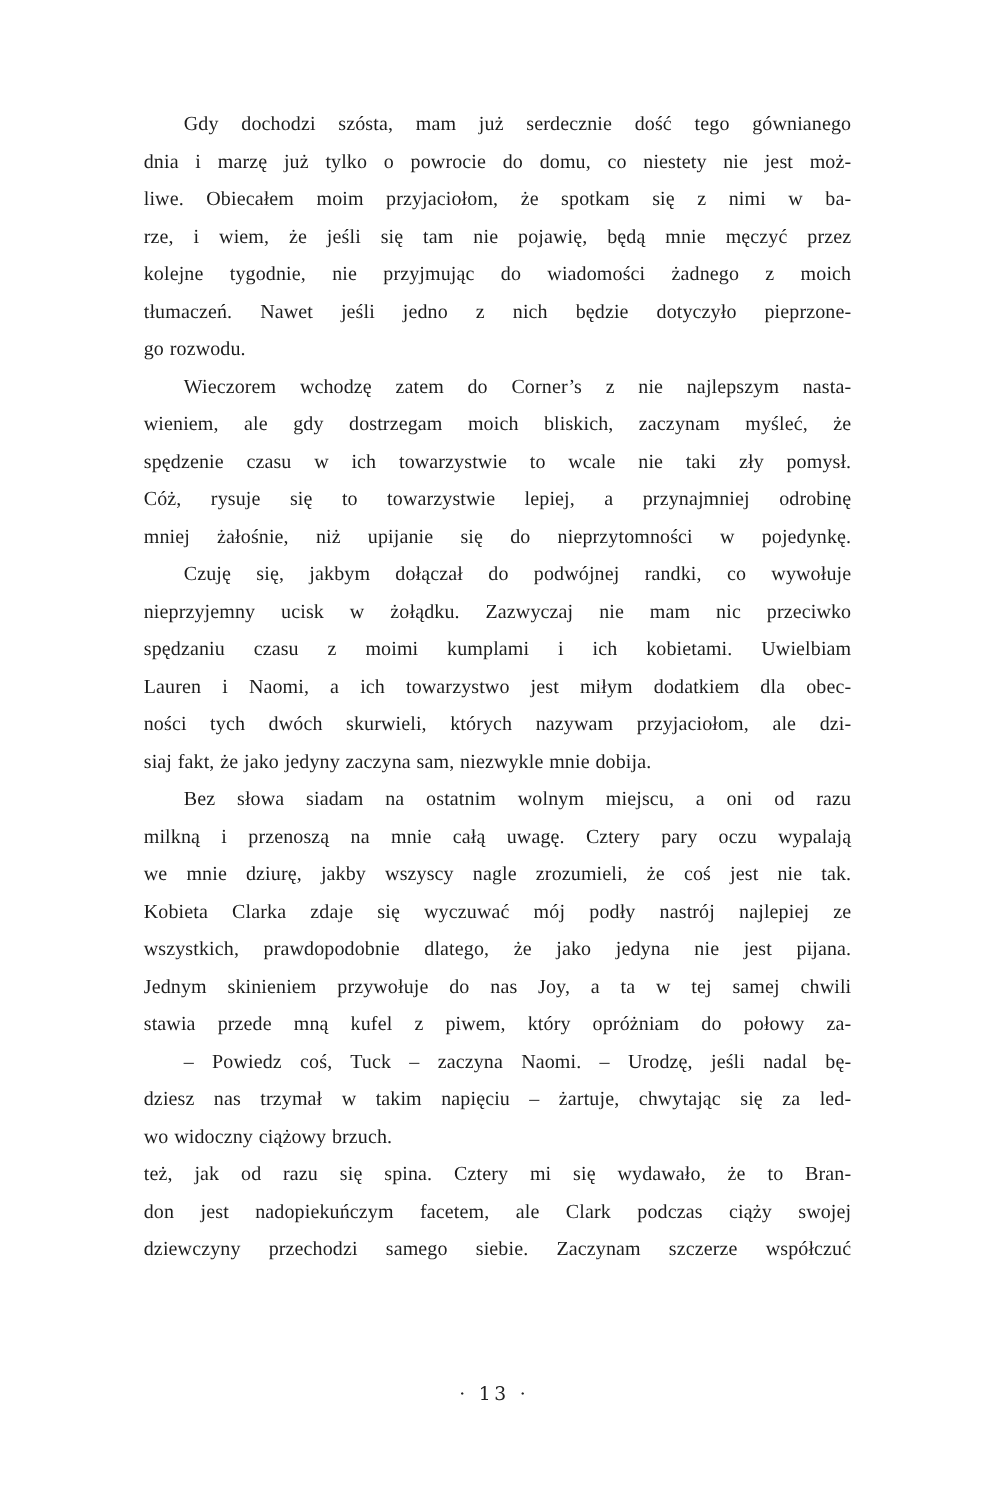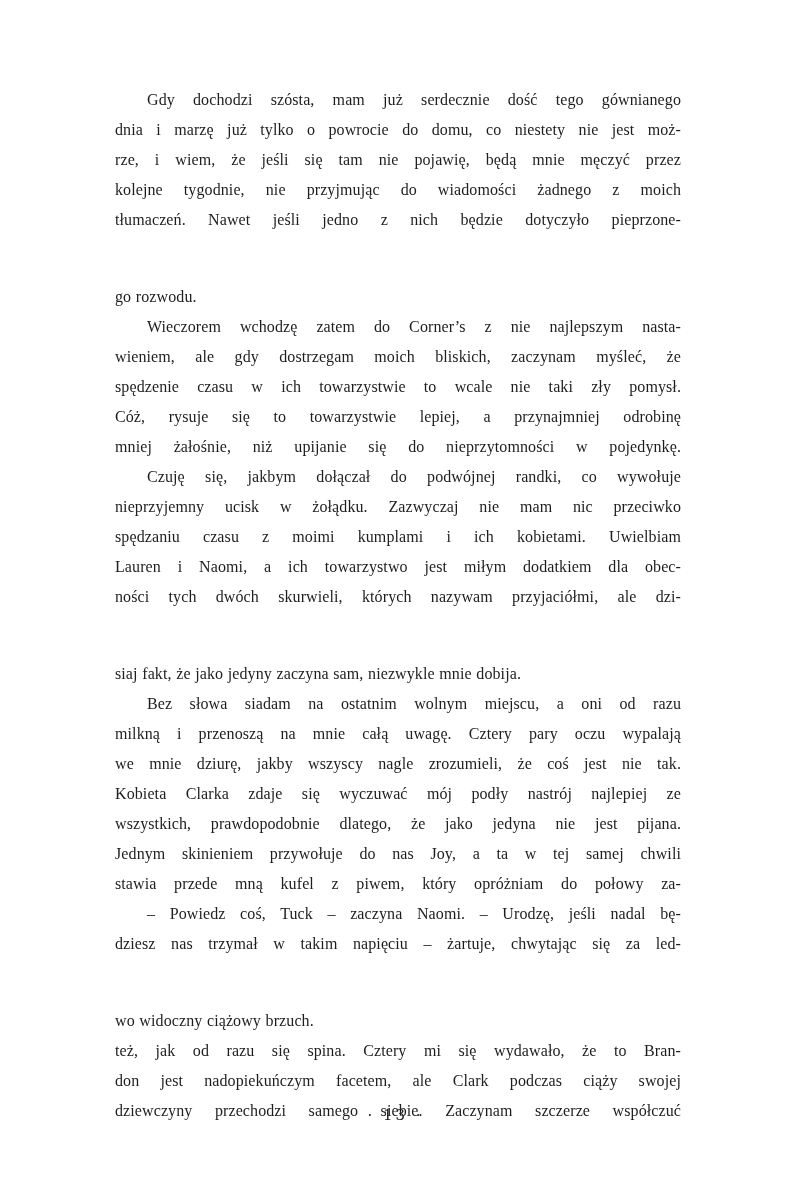--- a/index.html
+++ b/index.html
@@ -37,21 +37,20 @@
     text-align-last: justify;
     letter-spacing: 0.1px;
     word-spacing: 0.5px;
     white-space: nowrap;
   }
   .line.first {
     text-indent: 32px;
   }
   .line.last {
     text-align-last: left;
-    margin-top: 47px;
   }
   .page-footer {
     position: absolute;
     left: 0;
     top: 1106px;
     width: 791px;
     text-align: center;
     font-size: 15px;
     letter-spacing: 3px;
     color: #222222;
@@ -61,40 +60,41 @@
 </head>
 <body>
 
 <div class="book-page">
 
   <div class="text-block">
 
     <div class="paragraph">
       <div class="line first">Gdy dochodzi szósta, mam już serdecznie dość tego gównianego</div>
       <div class="line">dnia i marzę już tylko o powrocie do domu, co niestety nie jest moż-</div>
+      <div class="line">liwe. Obiecałem moim przyjaciołom, że spotkam się z nimi w ba-</div>
       <div class="line">rze, i wiem, że jeśli się tam nie pojawię, będą mnie męczyć przez</div>
       <div class="line">kolejne tygodnie, nie przyjmując do wiadomości żadnego z moich</div>
       <div class="line">tłumaczeń. Nawet jeśli jedno z nich będzie dotyczyło pieprzone-</div>
       <div class="line last">go rozwodu.</div>
     </div>
 
     <div class="paragraph">
       <div class="line first">Wieczorem wchodzę zatem do Corner’s z nie najlepszym nasta-</div>
       <div class="line">wieniem, ale gdy dostrzegam moich bliskich, zaczynam myśleć, że</div>
       <div class="line">spędzenie czasu w ich towarzystwie to wcale nie taki zły pomysł.</div>
       <div class="line">Cóż, rysuje się to towarzystwie lepiej, a przynajmniej odrobinę</div>
       <div class="line">mniej żałośnie, niż upijanie się do nieprzytomności w pojedynkę.</div>
     </div>
 
     <div class="paragraph">
       <div class="line first">Czuję się, jakbym dołączał do podwójnej randki, co wywołuje</div>
       <div class="line">nieprzyjemny ucisk w żołądku. Zazwyczaj nie mam nic przeciwko</div>
       <div class="line">spędzaniu czasu z moimi kumplami i ich kobietami. Uwielbiam</div>
       <div class="line">Lauren i Naomi, a ich towarzystwo jest miłym dodatkiem dla obec-</div>
-      <div class="line">ności tych dwóch skurwieli, których nazywam przyjaciółmi, ale dzi-</div>
+      <div class="line">ności tych dwóch skurwieli, których nazywam przyjaciołom, ale dzi-</div>
       <div class="line last">siaj fakt, że jako jedyny zaczyna sam, niezwykle mnie dobija.</div>
     </div>
 
     <div class="paragraph">
       <div class="line first">Bez słowa siadam na ostatnim wolnym miejscu, a oni od razu</div>
       <div class="line">milkną i przenoszą na mnie całą uwagę. Cztery pary oczu wypalają</div>
       <div class="line">we mnie dziurę, jakby wszyscy nagle zrozumieli, że coś jest nie tak.</div>
       <div class="line">Kobieta Clarka zdaje się wyczuwać mój podły nastrój najlepiej ze</div>
       <div class="line">wszystkich, prawdopodobnie dlatego, że jako jedyna nie jest pijana.</div>
       <div class="line">Jednym skinieniem przywołuje do nas Joy, a ta w tej samej chwili</div>

